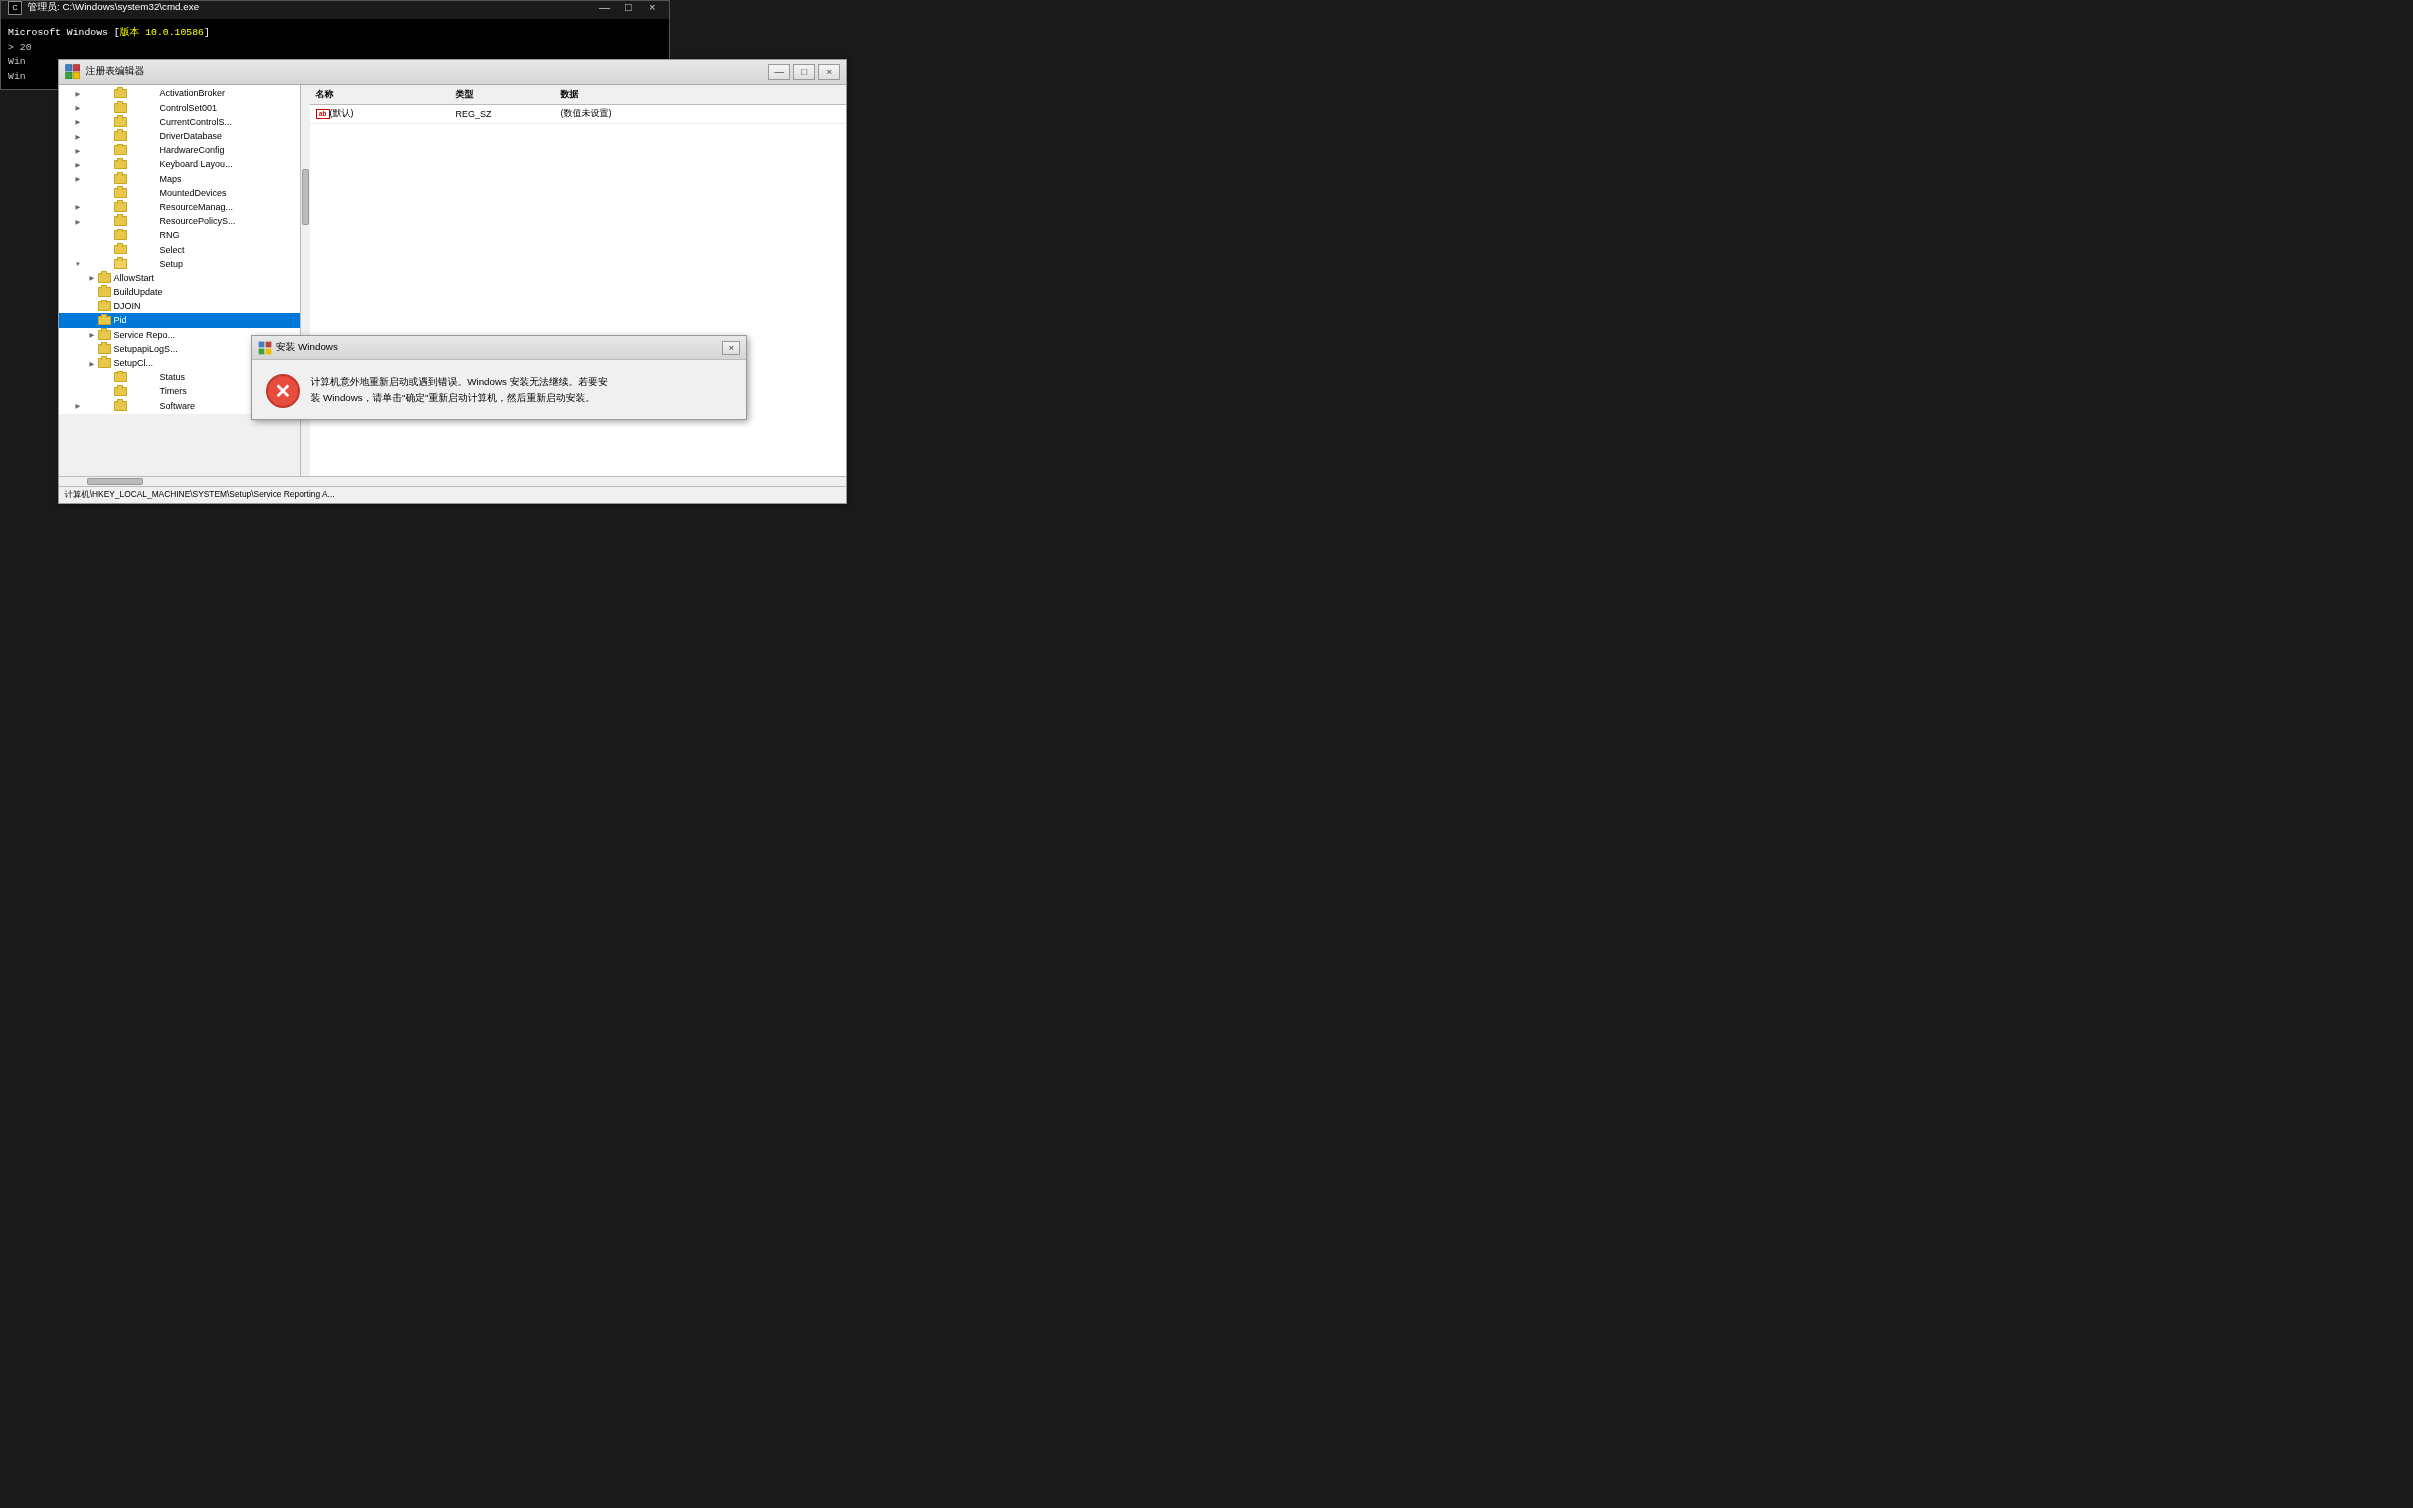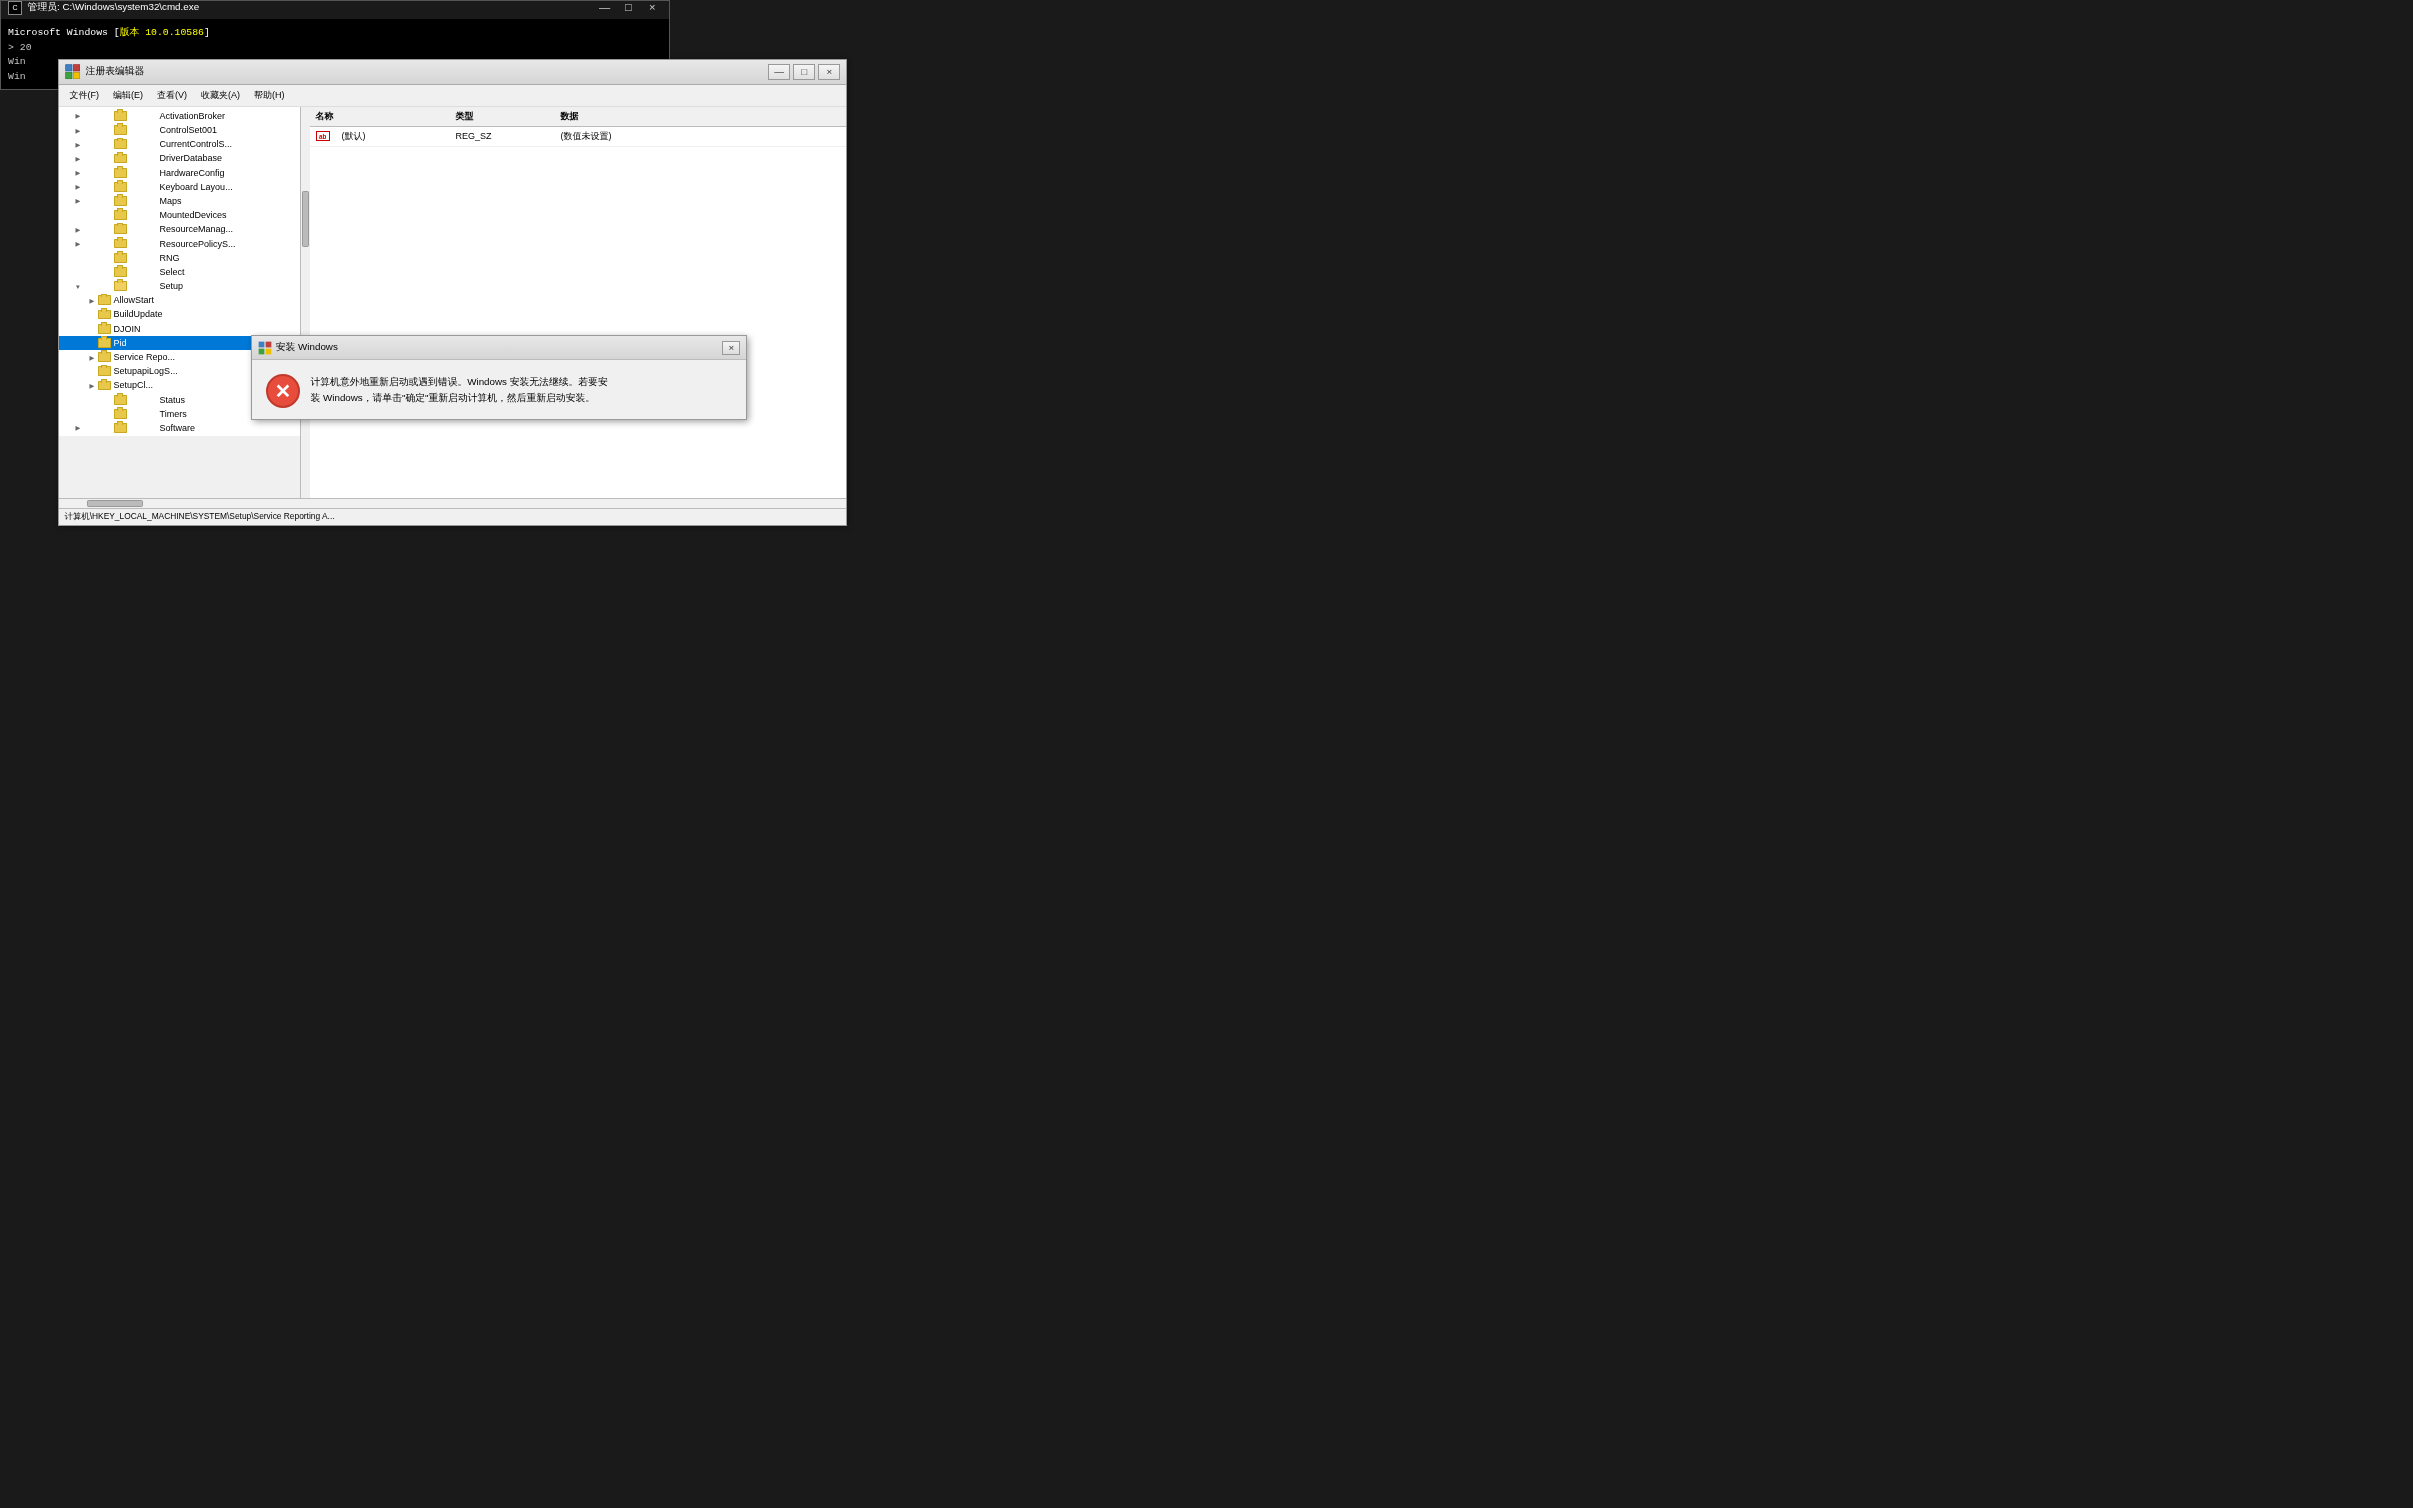--- a/index.html
+++ b/index.html
@@ -221,21 +221,21 @@
     .col-name { width: 140px; }
     .col-type { width: 105px; }
     .col-data { flex: 1; }
 
     .regedit-right-row {
       display: flex;
       align-items: center;
       padding: 2.8px 5.6px;
       border-bottom: 0.7px solid #f0f0f0;
     }
-    .row-name { width: 140px; font-size: 9px; display: flex; align-items: center; gap: 12px; }
+    .row-name { width: 140px; font-size: 9px; display: flex; align-items: center; gap: 0; }
     .row-type { width: 105px; font-size: 9px; }
     .row-data { flex: 1; font-size: 9px; }
 
     .ab-icon {
       width: 14px;
       height: 9.8px;
       background: #fff;
       border: 0.7px solid #c00;
       font-size: 6.3px;
       color: #c00;
@@ -432,27 +432,20 @@
       </svg>
       <span>注册表编辑器</span>
     </div>
     <div class="regedit-controls">
       <button>—</button>
       <button>□</button>
       <button class="close-btn">×</button>
     </div>
   </div>
 
-  <div class="regedit-menubar">
-    <span>文件(F)</span>
-    <span>编辑(E)</span>
-    <span>查看(V)</span>
-    <span>收藏夹(A)</span>
-    <span>帮助(H)</span>
-  </div>
 
   <div class="regedit-main">
 
     <div class="regedit-tree-container">
       <div class="regedit-tree">
 
         <div class="tree-item indent1">
           <span class="expander">▶</span>
           <div class="folder-icon"></div>
           <span class="label">ActivationBroker</span>

